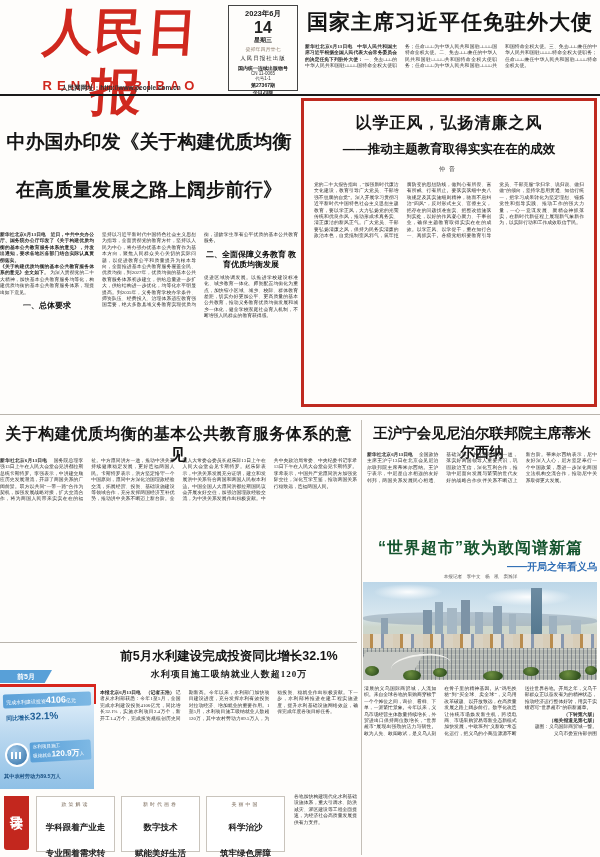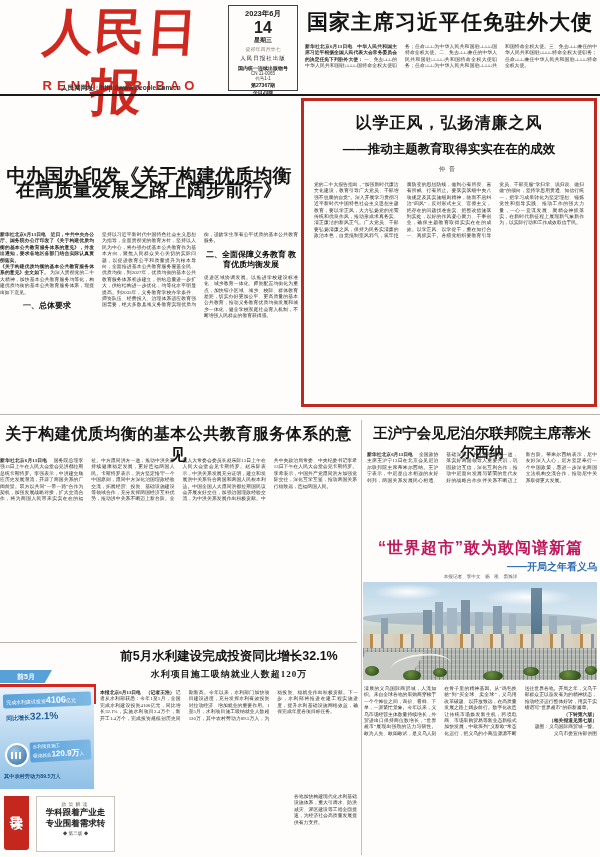--- a/index.html
+++ b/index.html
@@ -41,35 +41,35 @@
   .amb-body{left:305px;top:44px;width:292px;height:46px;overflow:hidden;}
 
   
   .redbox{left:301px;top:98px;width:296px;height:309px;border:3px solid #bf2a20;background:#fffdfb;box-sizing:border-box;}
   .rb-title{margin-top:12px;font-size:16px;letter-spacing:1px;}
   .rb-sub{margin-top:7px;font-size:12.5px;}
   .rb-byline{margin-top:7px;text-align:center;font-size:6px;color:#333;letter-spacing:4px;}
   .rb-body{margin:8px 10px 0 10px;height:200px;overflow:hidden;}
 
   
-  .edu-t1{left:0;top:162px;width:298px;font-size:19px;line-height:28px;}
+  .edu-t1{left:0;top:128px;width:298px;font-size:19px;line-height:28px;}
   .edu-t2{left:0;top:176px;width:298px;font-size:19px;line-height:28px;}
   .edu-body{left:0;top:232px;width:298px;height:178px;overflow:hidden;}
 
   .rule-h{background:#b9b4ac;height:1px;}
   .rule-v{background:#c4bfb7;width:1px;}
 
   
   .lq-title{left:0;top:424px;width:357px;font-size:16px;letter-spacing:.5px;}
   .lq-body{left:0;top:458px;width:357px;height:198px;overflow:hidden;}
   .wang-title{left:367px;top:424px;width:230px;font-size:14.5px;}
   .wang-body{left:367px;top:452px;width:230px;height:80px;overflow:hidden;}
 
   
-  .yw-title{left:364px;top:538px;width:233px;font-size:16px;color:#be185d;letter-spacing:1px;}
+  .yw-title{left:364px;top:538px;width:233px;font-size:16px;color:#14532d;letter-spacing:1px;}
   .yw-sub{left:364px;top:560px;width:233px;font-size:10px;color:#2f6db4;font-weight:bold;text-align:right;
           font-family:"Liberation Sans", sans-serif;}
   .yw-byline{left:364px;top:574px;width:233px;text-align:center;font-size:4.6px;color:#555;}
   .photo{left:363px;top:582px;width:234px;height:98px;overflow:hidden;background:linear-gradient(#bcd6e8 0%,#d8e7ef 34%,#cdd6cc 46%);}
   .cloud{position:absolute;background:radial-gradient(ellipse at center,rgba(255,255,255,.95),rgba(255,255,255,0) 70%);}
   .mt{position:absolute;left:0;top:30px;width:234px;height:14px;background:#9caebb;opacity:.65;border-radius:40% 60% 30% 50%;}
   .tower{position:absolute;bottom:44px;}
   .market{position:absolute;left:0;top:52px;width:234px;height:16px;
           background:repeating-linear-gradient(90deg,#d8cdb8 0 7px,#b98c4e 7px 10px,#e3ddd0 10px 18px,#8898b0 18px 21px,#d9d2c2 21px 30px);}
   .lot{position:absolute;left:0;top:66px;width:234px;height:32px;background:#b4b8b2;
@@ -110,21 +110,21 @@
   .sj-body{left:100px;top:690px;width:258px;height:96px;overflow:hidden;}
   .sj-extra{left:294px;top:794px;width:63px;height:60px;overflow:hidden;}
 
   
   .dd-label{left:4px;top:796px;width:25px;height:54px;background:#c3271e;color:#fff;text-align:center;
         font-family:"Liberation Sans", sans-serif;font-weight:bold;font-size:13px;line-height:15px;padding-top:10px;box-sizing:border-box;
         border-radius:0 0 3px 3px;}
   .dd-box{position:absolute;top:796px;width:79px;height:56px;border:1px solid #c9c4bc;background:#fff;
         text-align:center;box-sizing:border-box;font-family:"Liberation Sans", sans-serif;}
   .dd-tag{margin-top:4px;font-size:5px;color:#7a6a5a;letter-spacing:2px;}
-  .dd-t{font-size:8.5px;font-weight:bold;line-height:10.5px;color:#1c1c1c;}
+  .dd-t{font-size:8.5px;font-weight:bold;line-height:10.5px;color:#1c1c1c;margin-top:15px;}
   .dd-p{margin-top:3px;font-size:4.6px;color:#444;}
 </style>
 </head>
 <body>
 
 <div class="sheet">
 
   <div class="abs logo">人民日报</div>
   <div class="abs logo-latin">RENMIN RIBAO</div>
   <div class="abs site">人民网网址：http://www.people.com.cn</div>
@@ -260,14 +260,26 @@
   <div class="abs dd-label">
     <div style="writing-mode:vertical-rl;margin:0 auto;">导读</div>
   </div>
 
   <div class="dd-box" style="left:36px;">
     <div class="dd-tag">政策解读</div>
     <div class="dd-t">学科跟着产业走</div>
     <div class="dd-t">专业围着需求转</div>
     <div class="dd-p">◆ 第二版 ◆</div>
   </div>
+  <div class="dd-box" style="left:121px;">
+    <div class="dd-tag">新时代画卷</div>
+    <div class="dd-t">数字技术</div>
+    <div class="dd-t">赋能美好生活</div>
+    <div class="dd-p">◆ 第八版 ◆</div>
+  </div>
+  <div class="dd-box" style="left:206px;">
+    <div class="dd-tag">美丽中国</div>
+    <div class="dd-t">科学治沙</div>
+    <div class="dd-t">筑牢绿色屏障</div>
+    <div class="dd-p">◆ 第十四版 ◆</div>
+  </div>
 
 </div>
 
 </body></html>

